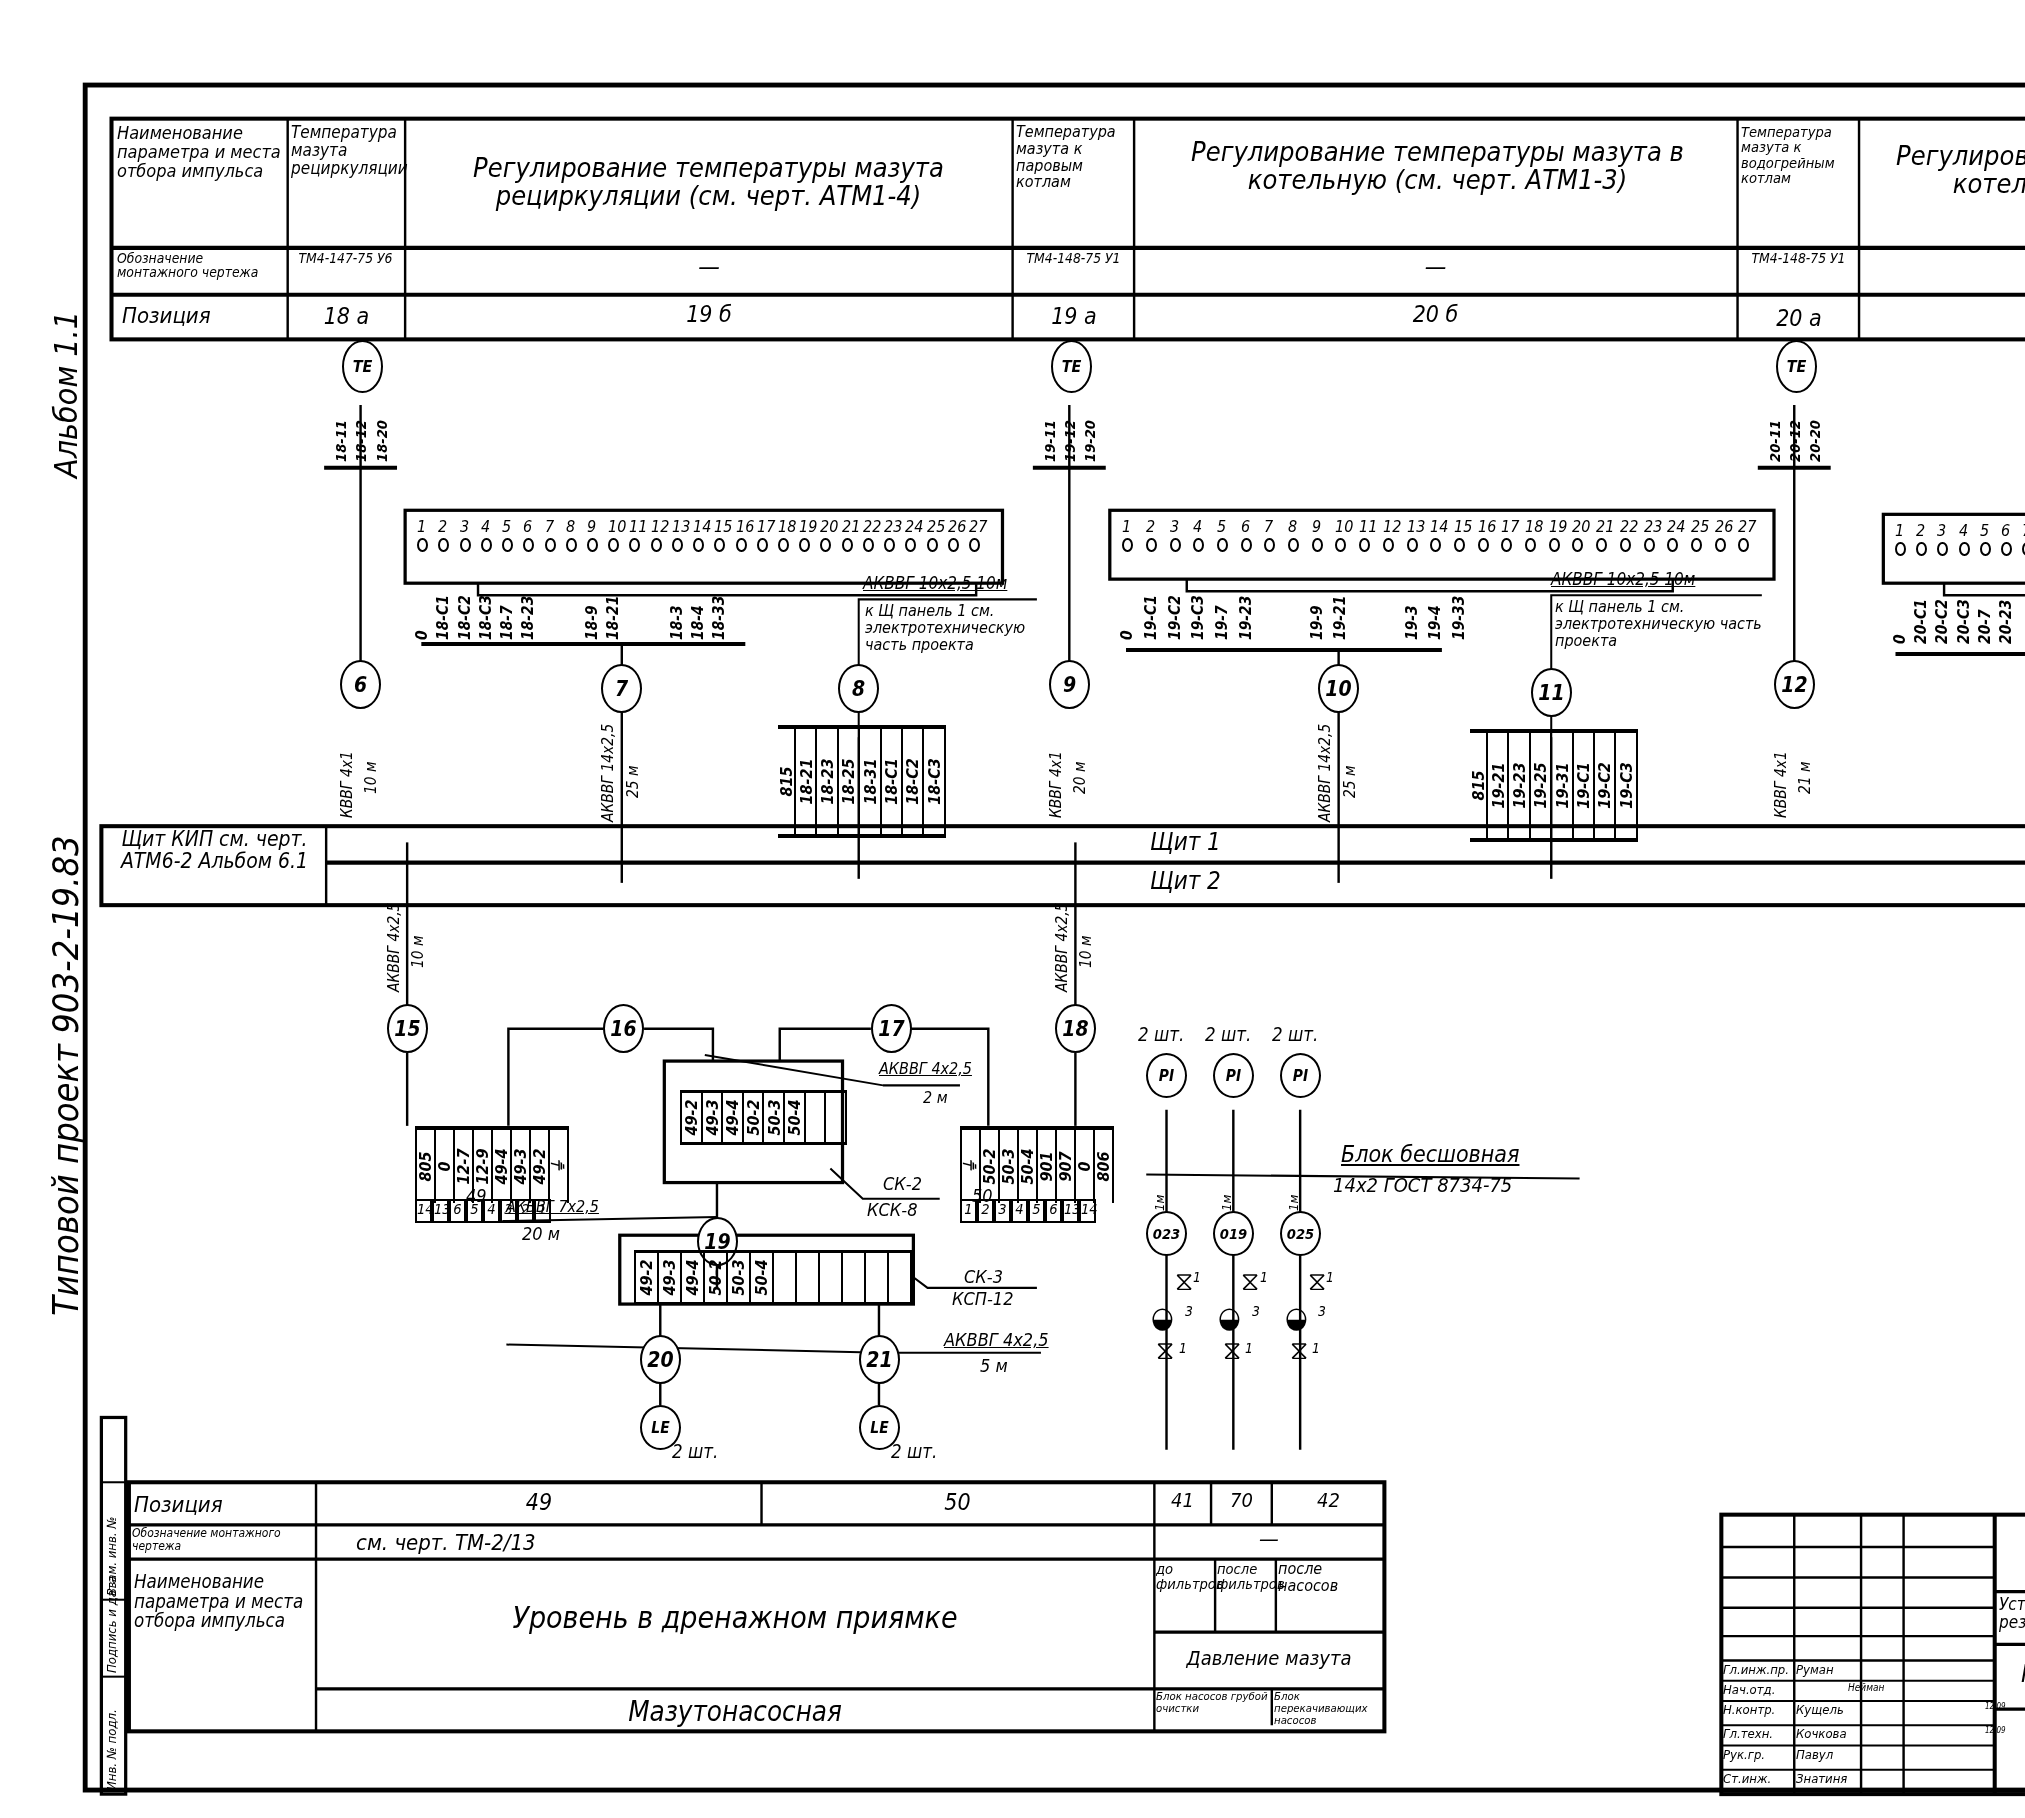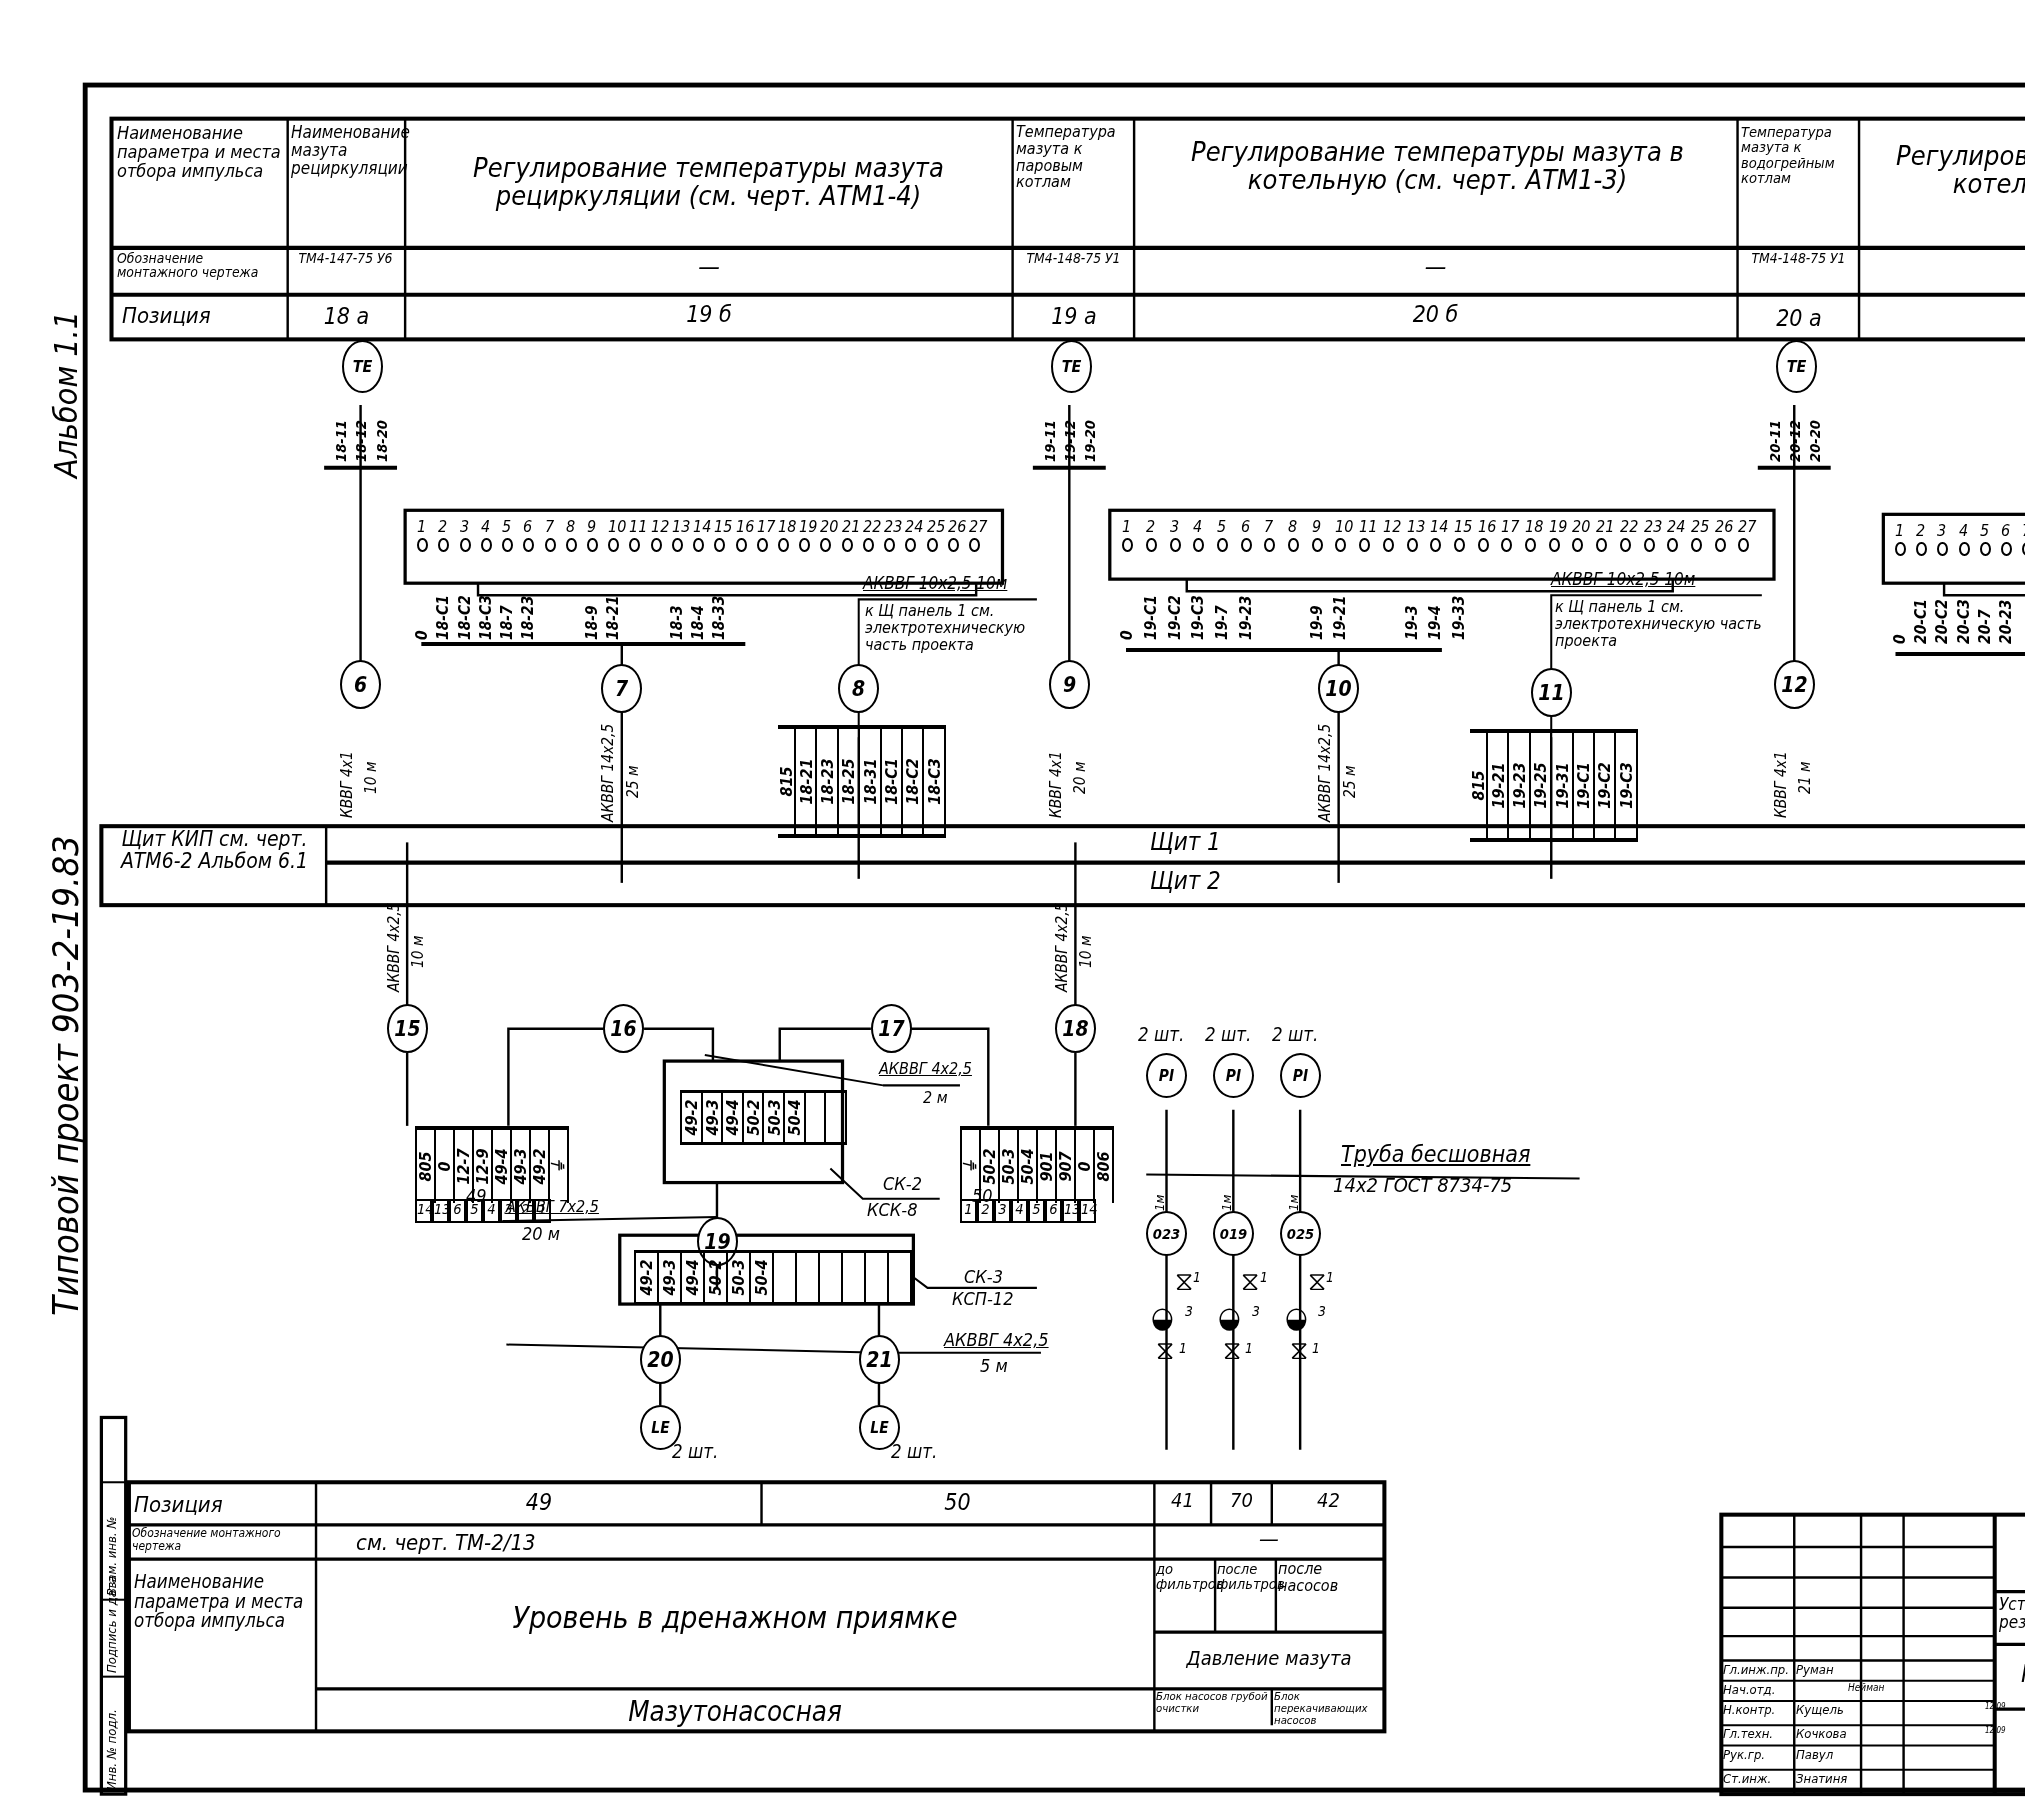--- a/index.html
+++ b/index.html
@@ -174,21 +174,21 @@
 <div class="vt" style="left:45px;top:1316px;font-size:36px;">Типовой проект 903-2-19.83</div>
 <div class="vt" style="left:104px;top:1790px;font-size:13px;">Инв. № подл.</div>
 <div class="vt" style="left:104px;top:1673px;font-size:13px;">Подпись и дата</div>
 <div class="vt" style="left:104px;top:1596px;font-size:13px;">Взам. инв. №</div>
 
 <div>
   <div class="t" style="left:117px;top:124px;font-size:18px;white-space:normal;width:166px;">Наименование параметра и места отбора импульса</div>
   <div class="t" style="left:117px;top:251px;font-size:13.8px;white-space:normal;width:166px;">Обозначение монтажного чертежа</div>
   <div class="t" style="left:122px;top:304px;font-size:22px;">Позиция</div>
 
-  <div class="t" style="left:291px;top:124px;font-size:17px;white-space:normal;width:109px;">Наименование мазута рециркуляции</div>
+  <div class="t" style="left:291px;top:124px;font-size:17px;white-space:normal;width:109px;">Температура мазута рециркуляции</div>
   <div class="t c" style="left:421px;top:154px;font-size:27px;white-space:normal;width:575px;">Регулирование температуры мазута рециркуляции (см. черт. АТМ1-4)</div>
   <div class="t" style="left:1016px;top:124px;font-size:16px;white-space:normal;width:115px;">Температура мазута к паровым котлам</div>
   <div class="t c" style="left:1150px;top:138px;font-size:27px;white-space:normal;width:575px;">Регулирование температуры мазута в котельную (см. черт. АТМ1-3)</div>
   <div class="t" style="left:1741px;top:124px;font-size:14.6px;white-space:normal;width:115px;">Температура мазута к водогрейным котлам</div>
   <div class="t c" style="left:1875px;top:142px;font-size:27px;white-space:normal;width:535px;">Регулирование температуры мазута в котельную (см. черт. АТМ1-3)</div>
 
   <div class="t" style="left:291px;top:251px;font-size:13.8px;white-space:normal;width:109px;text-align:center;">ТМ4-147-75 У6</div>
   <div class="t c" style="left:405px;top:255px;font-size:24px;width:608px;">—</div>
   <div class="t" style="left:1016px;top:251px;font-size:13.8px;white-space:normal;width:115px;text-align:center;">ТМ4-148-75 У1</div>
   <div class="t c" style="left:1134px;top:255px;font-size:24px;width:603px;">—</div>
@@ -647,21 +647,21 @@
     <div class="circ" style="left:1280px;top:1053px;width:41px;height:45px;font-size:15.4px;">PI</div>
     <div class="vt" style="left:1286px;top:1211px;font-size:13px;">1м</div>
     <div class="circ" style="left:1280px;top:1211px;width:41px;height:45px;font-size:14.6px;">025</div>
     <div class="t" style="left:1308px;top:1268px;font-size:26px;font-style:normal;">⧖</div>
     <div class="t" style="left:1326px;top:1270px;font-size:13.8px;">1</div>
     <div class="t" style="left:1285px;top:1302px;font-size:29px;font-style:normal;">◒</div>
     <div class="t" style="left:1318px;top:1304px;font-size:13.8px;">3</div>
     <div class="t" style="left:1290px;top:1337px;font-size:26px;font-style:normal;">⧖</div>
     <div class="t" style="left:1312px;top:1341px;font-size:13.8px;">1</div>
   </div>
-<div class="t" style="left:1341px;top:1142px;font-size:23px;text-decoration:underline;">Труба бесшовная</div>
+<div class="t" style="left:1341px;top:1142px;font-size:23px;text-decoration:underline;">Блок бесшовная</div>
 <div class="t" style="left:1333px;top:1175px;font-size:20px;">14х2 ГОСТ 8734-75</div>
 
 <div id="right-layer"></div>
 
 <div>
   <div class="t" style="left:134px;top:1493px;font-size:22px;">Позиция</div>
   <div class="t" style="left:132px;top:1527px;font-size:12px;white-space:normal;width:182px;">Обозначение монтажного чертежа</div>
   <div class="t" style="left:134px;top:1572px;font-size:18.6px;white-space:normal;width:178px;">Наименование параметра и места отбора импульса</div>
 
   <div class="t c" style="left:316px;top:1490px;width:446px;font-size:23px;">49</div>

